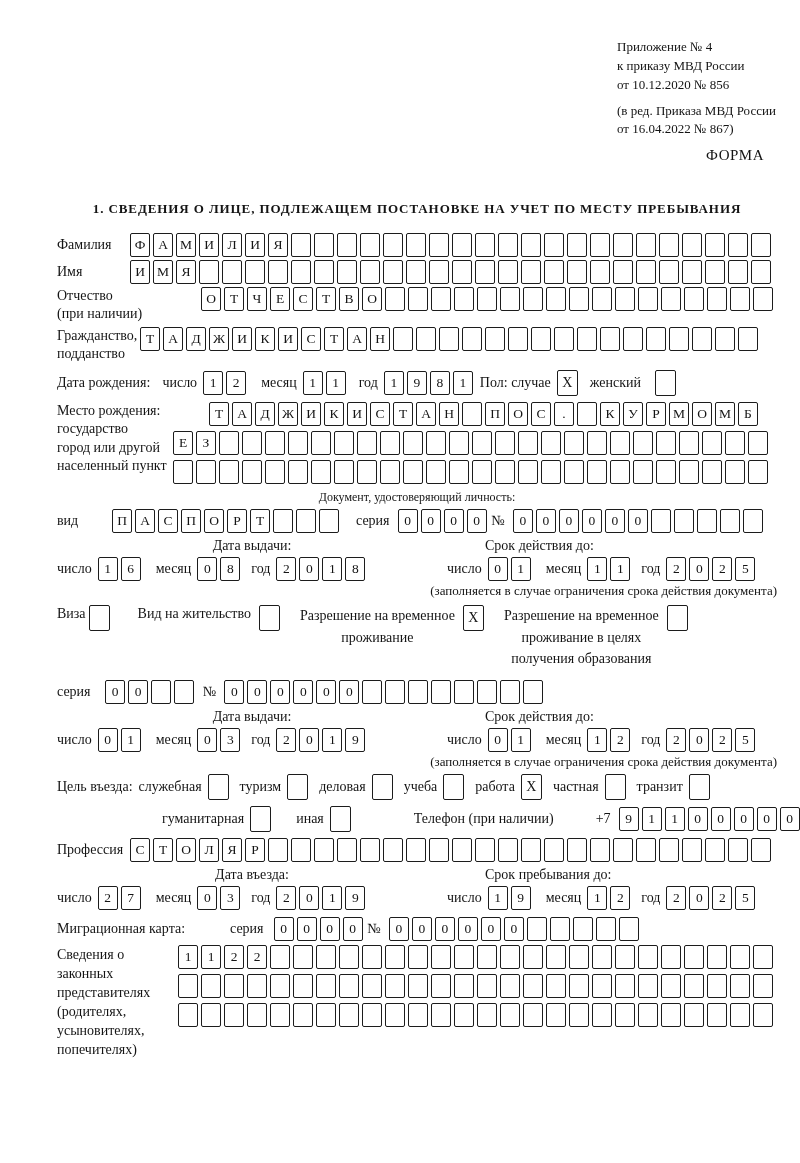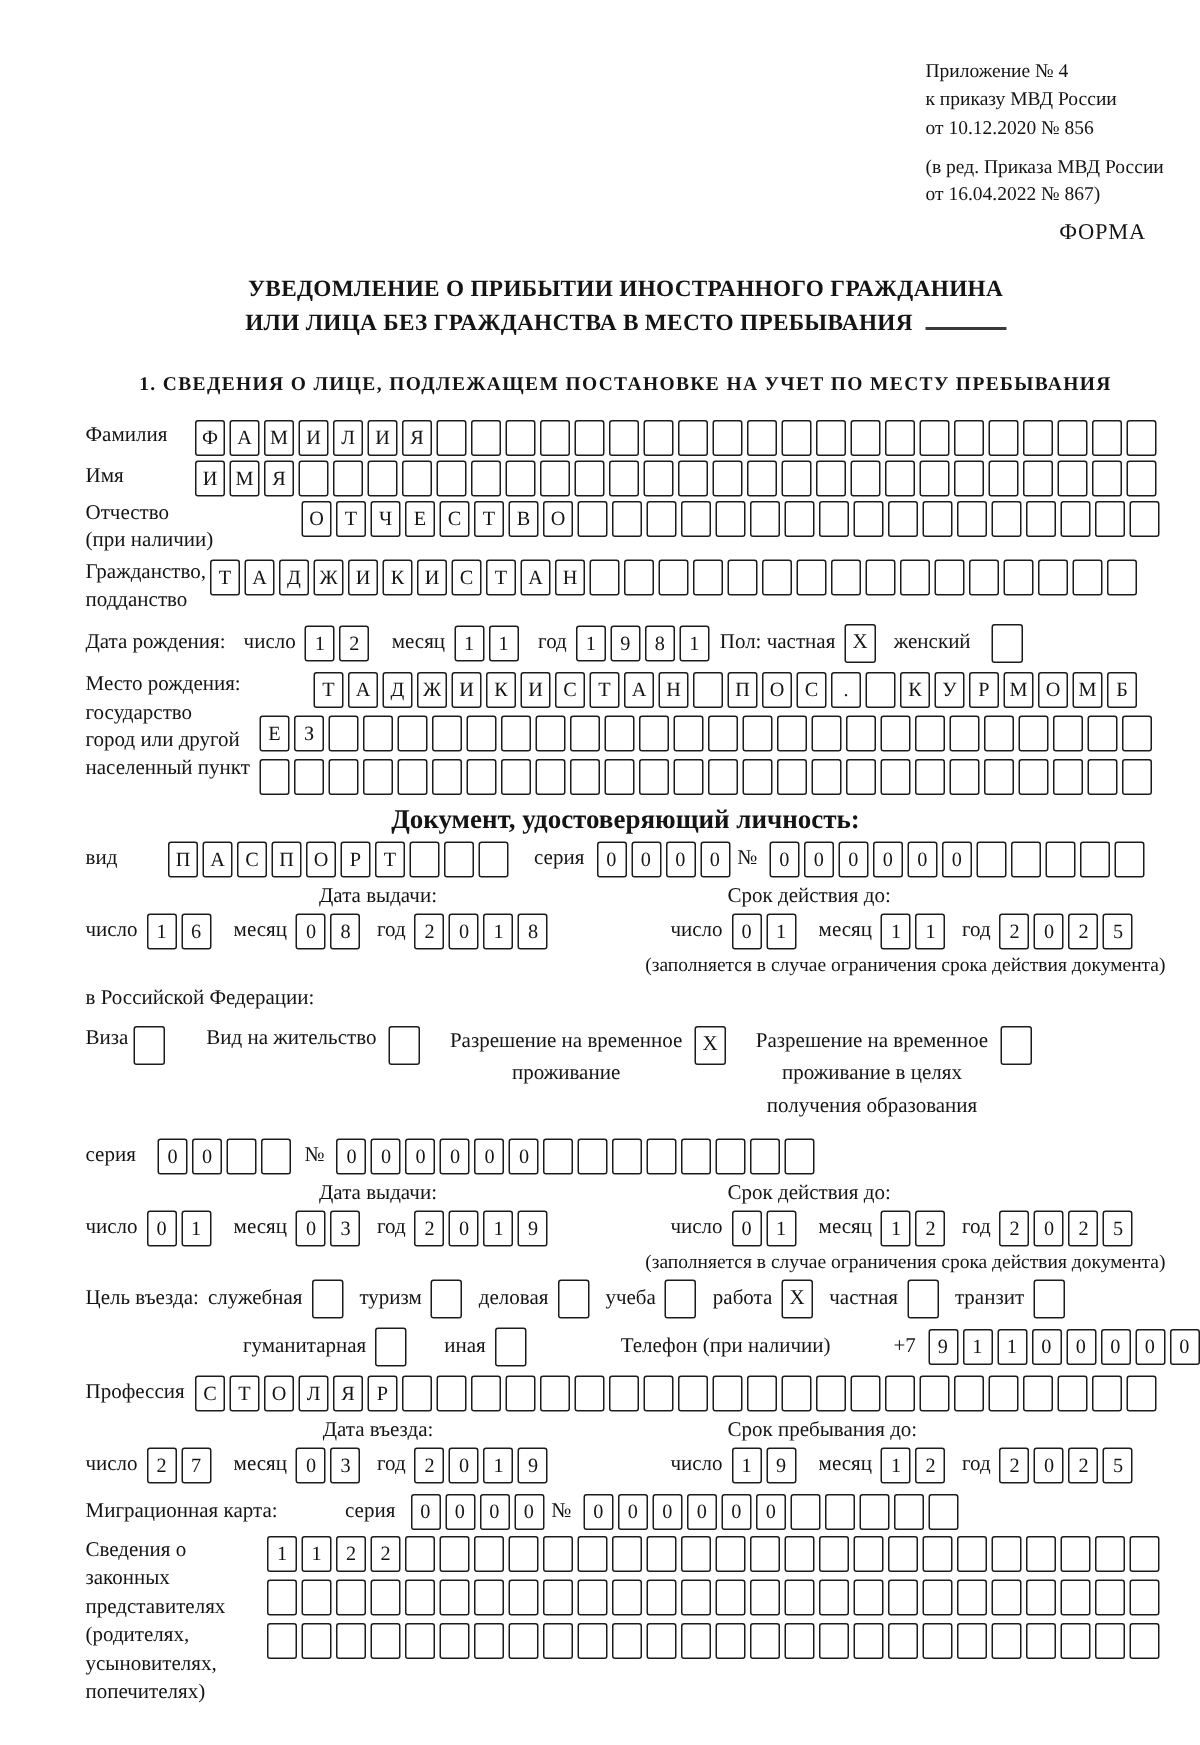--- a/index.html
+++ b/index.html
@@ -20,21 +20,21 @@
   .w55{flex:0 0 55px}.w48{flex:0 0 48px}.w150{flex:0 0 150px}
   .cells{display:flex;flex-wrap:nowrap}
   .cells .cell{flex:0 0 20px;width:20px;height:24px;box-sizing:border-box;border:1.7px solid #1c1c1c;
        border-radius:2px;margin-right:3px;display:inline-flex;align-items:center;justify-content:center;
        font-size:13.5px;background:#fff}
   .checkbox{display:inline-flex;flex:0 0 21px;width:21px;height:26px;box-sizing:border-box;
        border:1.7px solid #1c1c1c;border-radius:2px;align-items:center;justify-content:center;
        font-size:14px;background:#fff}
   .dsep{margin:0 6px 0 12px;white-space:nowrap}
   .dsep-first{margin-right:6px;white-space:nowrap}
-  .doc-heading{text-align:center;font-weight:bold;font-size:18px;margin:6px 0 4px}
+  .doc-heading{text-align:center;font-weight:normal;font-size:12px;margin:6px 0 4px}
   .dp{margin-top:5px;font-size:14px}
   .dp-hdrs,.dp-row{display:flex}
   .dp-l{flex:0 0 390px}.dp-r{flex:1}
   .dp-hdr-l{text-align:center;margin-bottom:3px}
   .dp-hdr-r{padding-left:38px;margin-bottom:3px}
   .drow{display:flex;align-items:center}
   .note{font-size:13px;text-align:right;margin-top:2px;margin-bottom:4px}
   .intro{font-size:14px;line-height:1.6;margin-top:4px}
   .visa-row{display:flex;align-items:flex-start;font-size:14px;margin:6px 0 10px}
   .visa-row .ml{text-align:center;line-height:1.55}
@@ -59,26 +59,20 @@
   <div>Приложение № 4</div>
   <div>к приказу МВД России</div>
   <div>от 10.12.2020 № 856</div>
   <div class="grp2">(в ред. Приказа МВД России</div>
   <div>от 16.04.2022 № 867)</div>
 </div>
 <div class="form-label">ФОРМА</div>
 
 <div class="content">
 
-  <div class="title">
-    <div>УВЕДОМЛЕНИЕ О ПРИБЫТИИ ИНОСТРАННОГО ГРАЖДАНИНА</div>
-    <div>
-      <span>ИЛИ ЛИЦА БЕЗ ГРАЖДАНСТВА В МЕСТО ПРЕБЫВАНИЯ</span><span class="u-line"></span>
-    </div>
-  </div>
 
   <div class="section-heading">1. СВЕДЕНИЯ О ЛИЦЕ, ПОДЛЕЖАЩЕМ ПОСТАНОВКЕ НА УЧЕТ ПО МЕСТУ ПРЕБЫВАНИЯ</div>
 
   <div class="row vcenter">
     <span class="lbl w73">Фамилия</span>
     <span class="cells">
         <span class="cell">Ф</span>
         <span class="cell">А</span>
         <span class="cell">М</span>
         <span class="cell">И</span>
@@ -225,21 +219,21 @@
         <span class="cell">1</span>
         <span class="cell">1</span>
       </span>
     <span class="lbl dsep-first" style="margin-left:10px">год</span>
     <span class="cells">
         <span class="cell">1</span>
         <span class="cell">9</span>
         <span class="cell">8</span>
         <span class="cell">1</span>
       </span>
-    <span class="lbl" style="margin-left:4px">Пол: частная</span>
+    <span class="lbl" style="margin-left:4px">Пол: случае</span>
     <span class="checkbox" style="margin-left:6px">X</span>
     <span class="lbl" style="margin-left:12px">женский</span>
     <span class="checkbox" style="margin-left:14px"></span>
   </div>
 
   <div class="row" style="margin-top:6px">
     <span class="lbl w116">
       <span>Место рождения:</span><br>
       <span>государство</span><br>
       <span>город или другой</span><br>
@@ -411,21 +405,20 @@
             <span class="cell">0</span>
             <span class="cell">2</span>
             <span class="cell">5</span>
           </span>
       </div>
     </div>
   </div>
   <div class="note">(заполняется в случае ограничения срока действия документа)</div>
 
   <div class="intro">
-    <div>в Российской Федерации:</div>
   </div>
   <div class="visa-row">
     <span class="lbl">Виза</span>
     <span class="checkbox" style="margin-left:3px"></span>
     <span class="lbl gap28">Вид на жительство</span>
     <span class="checkbox gap16"></span>
     <span class="lbl ml gap20">
       <span>Разрешение на временное</span><br>
       <span>проживание</span>
     </span>

